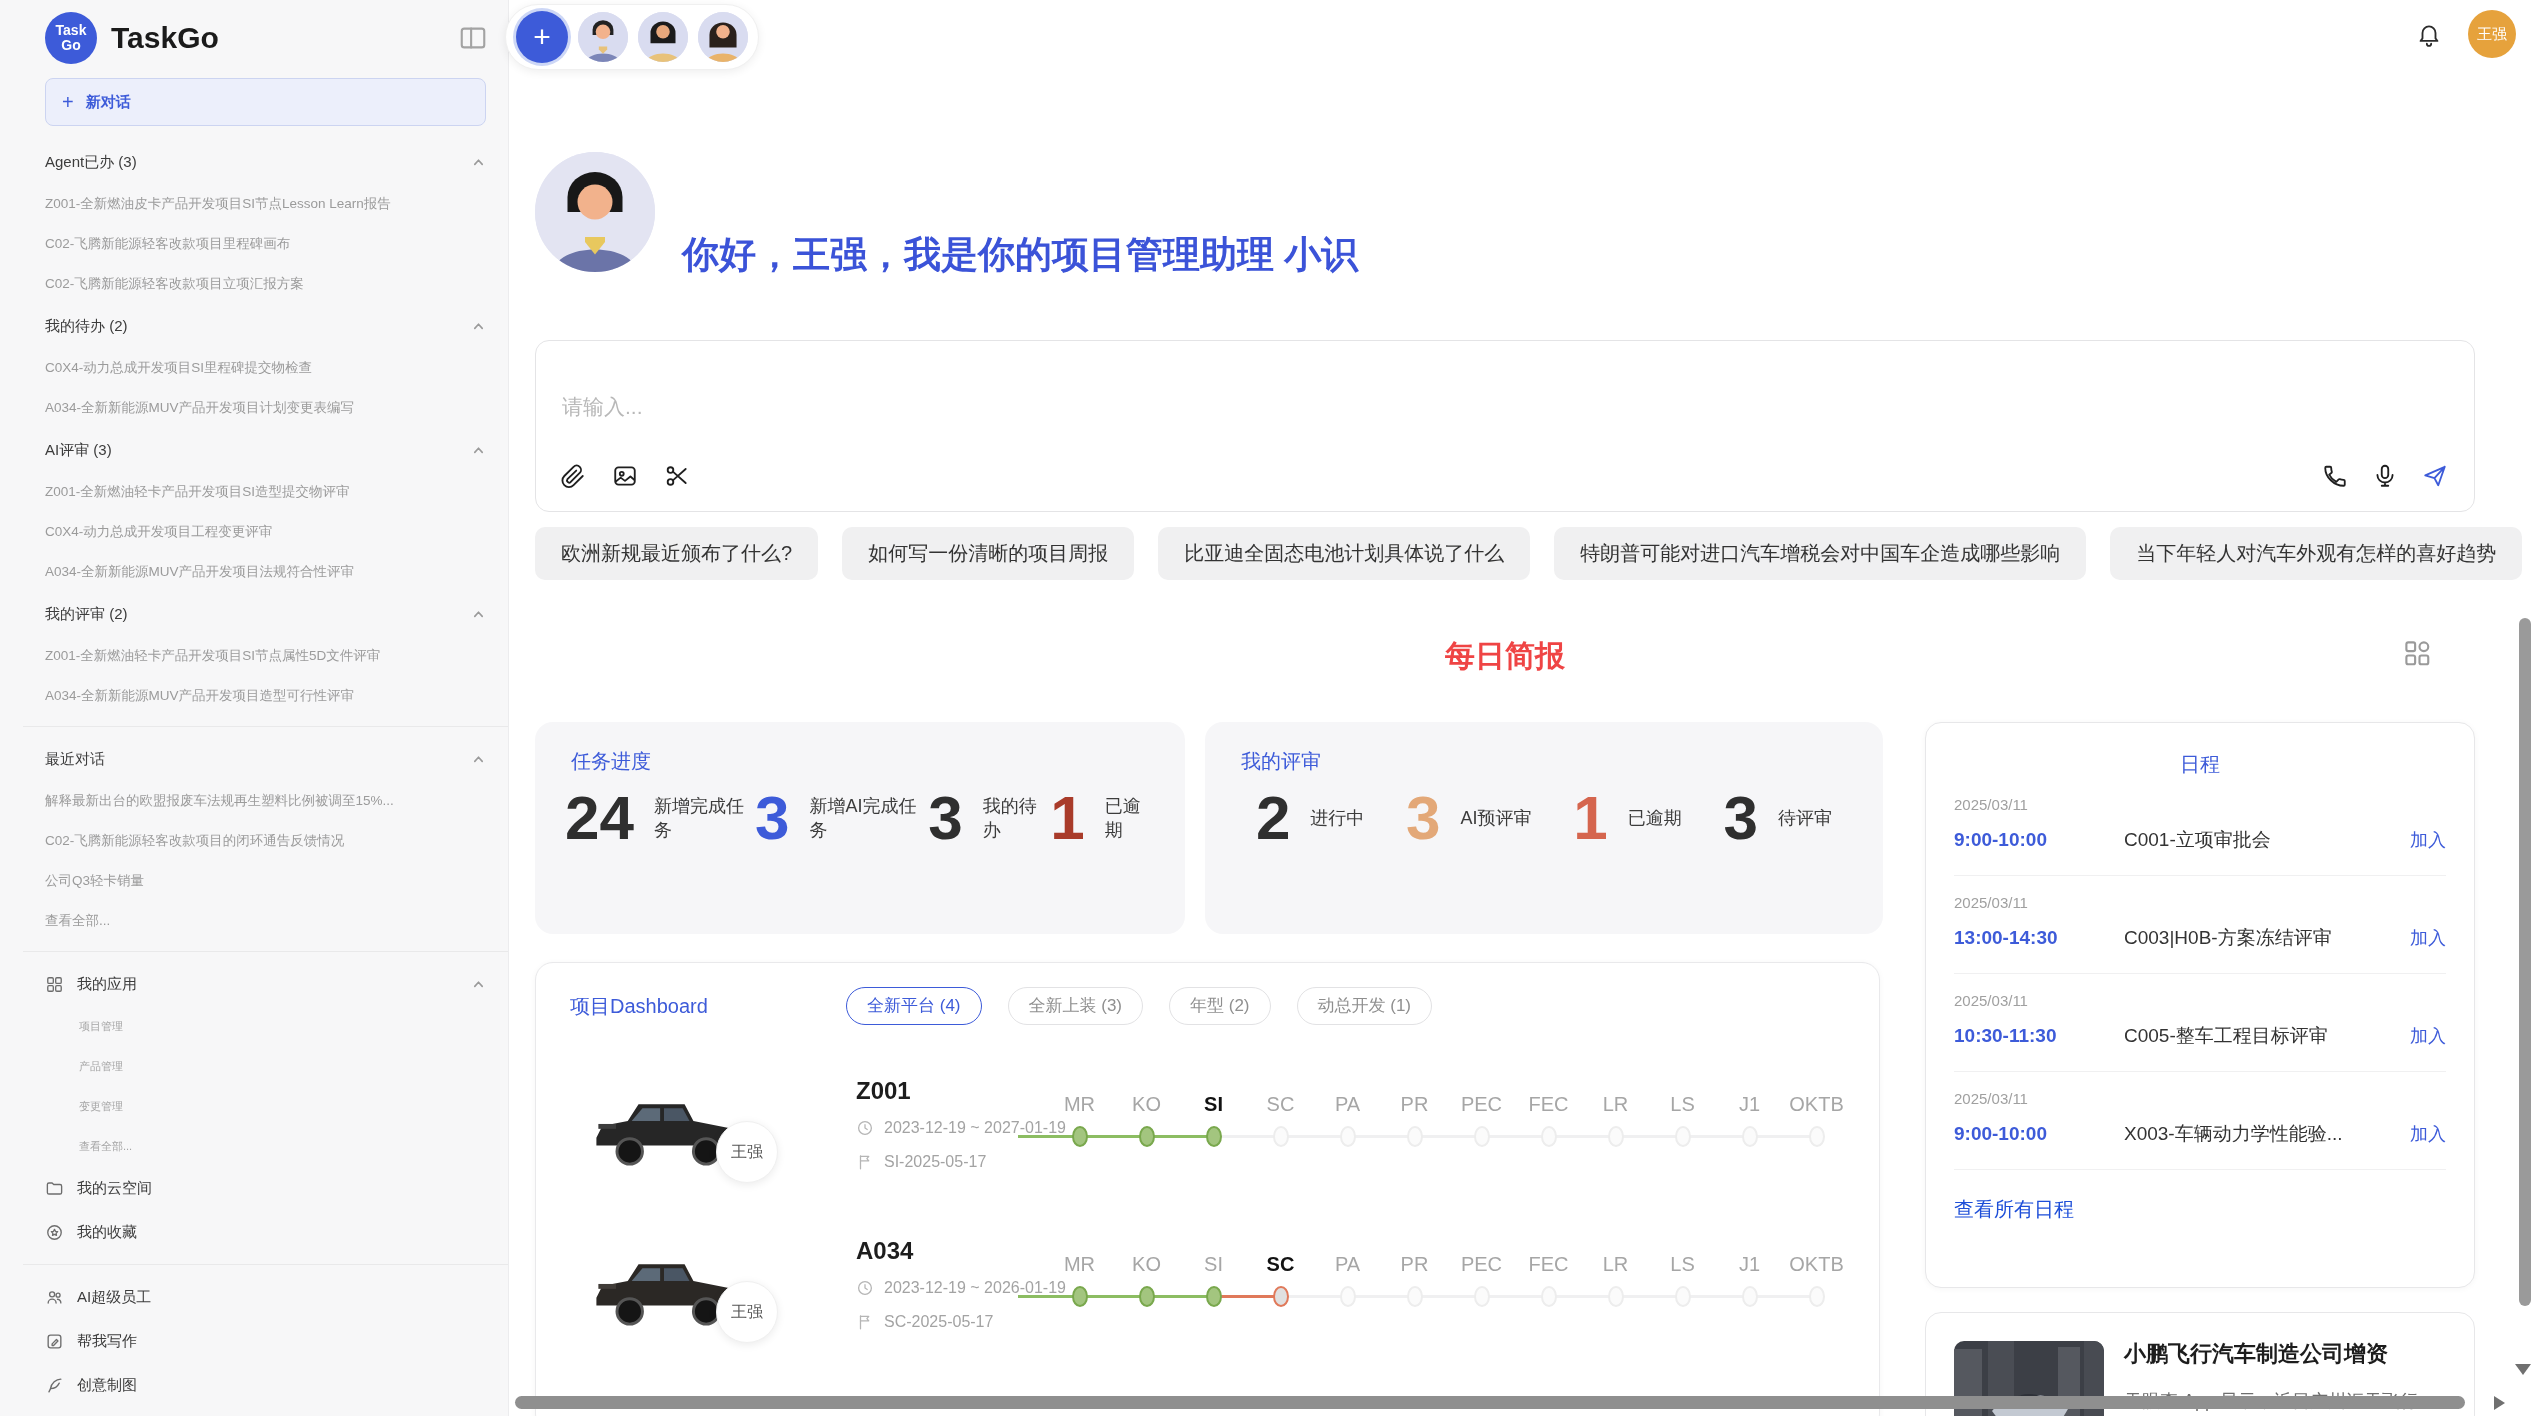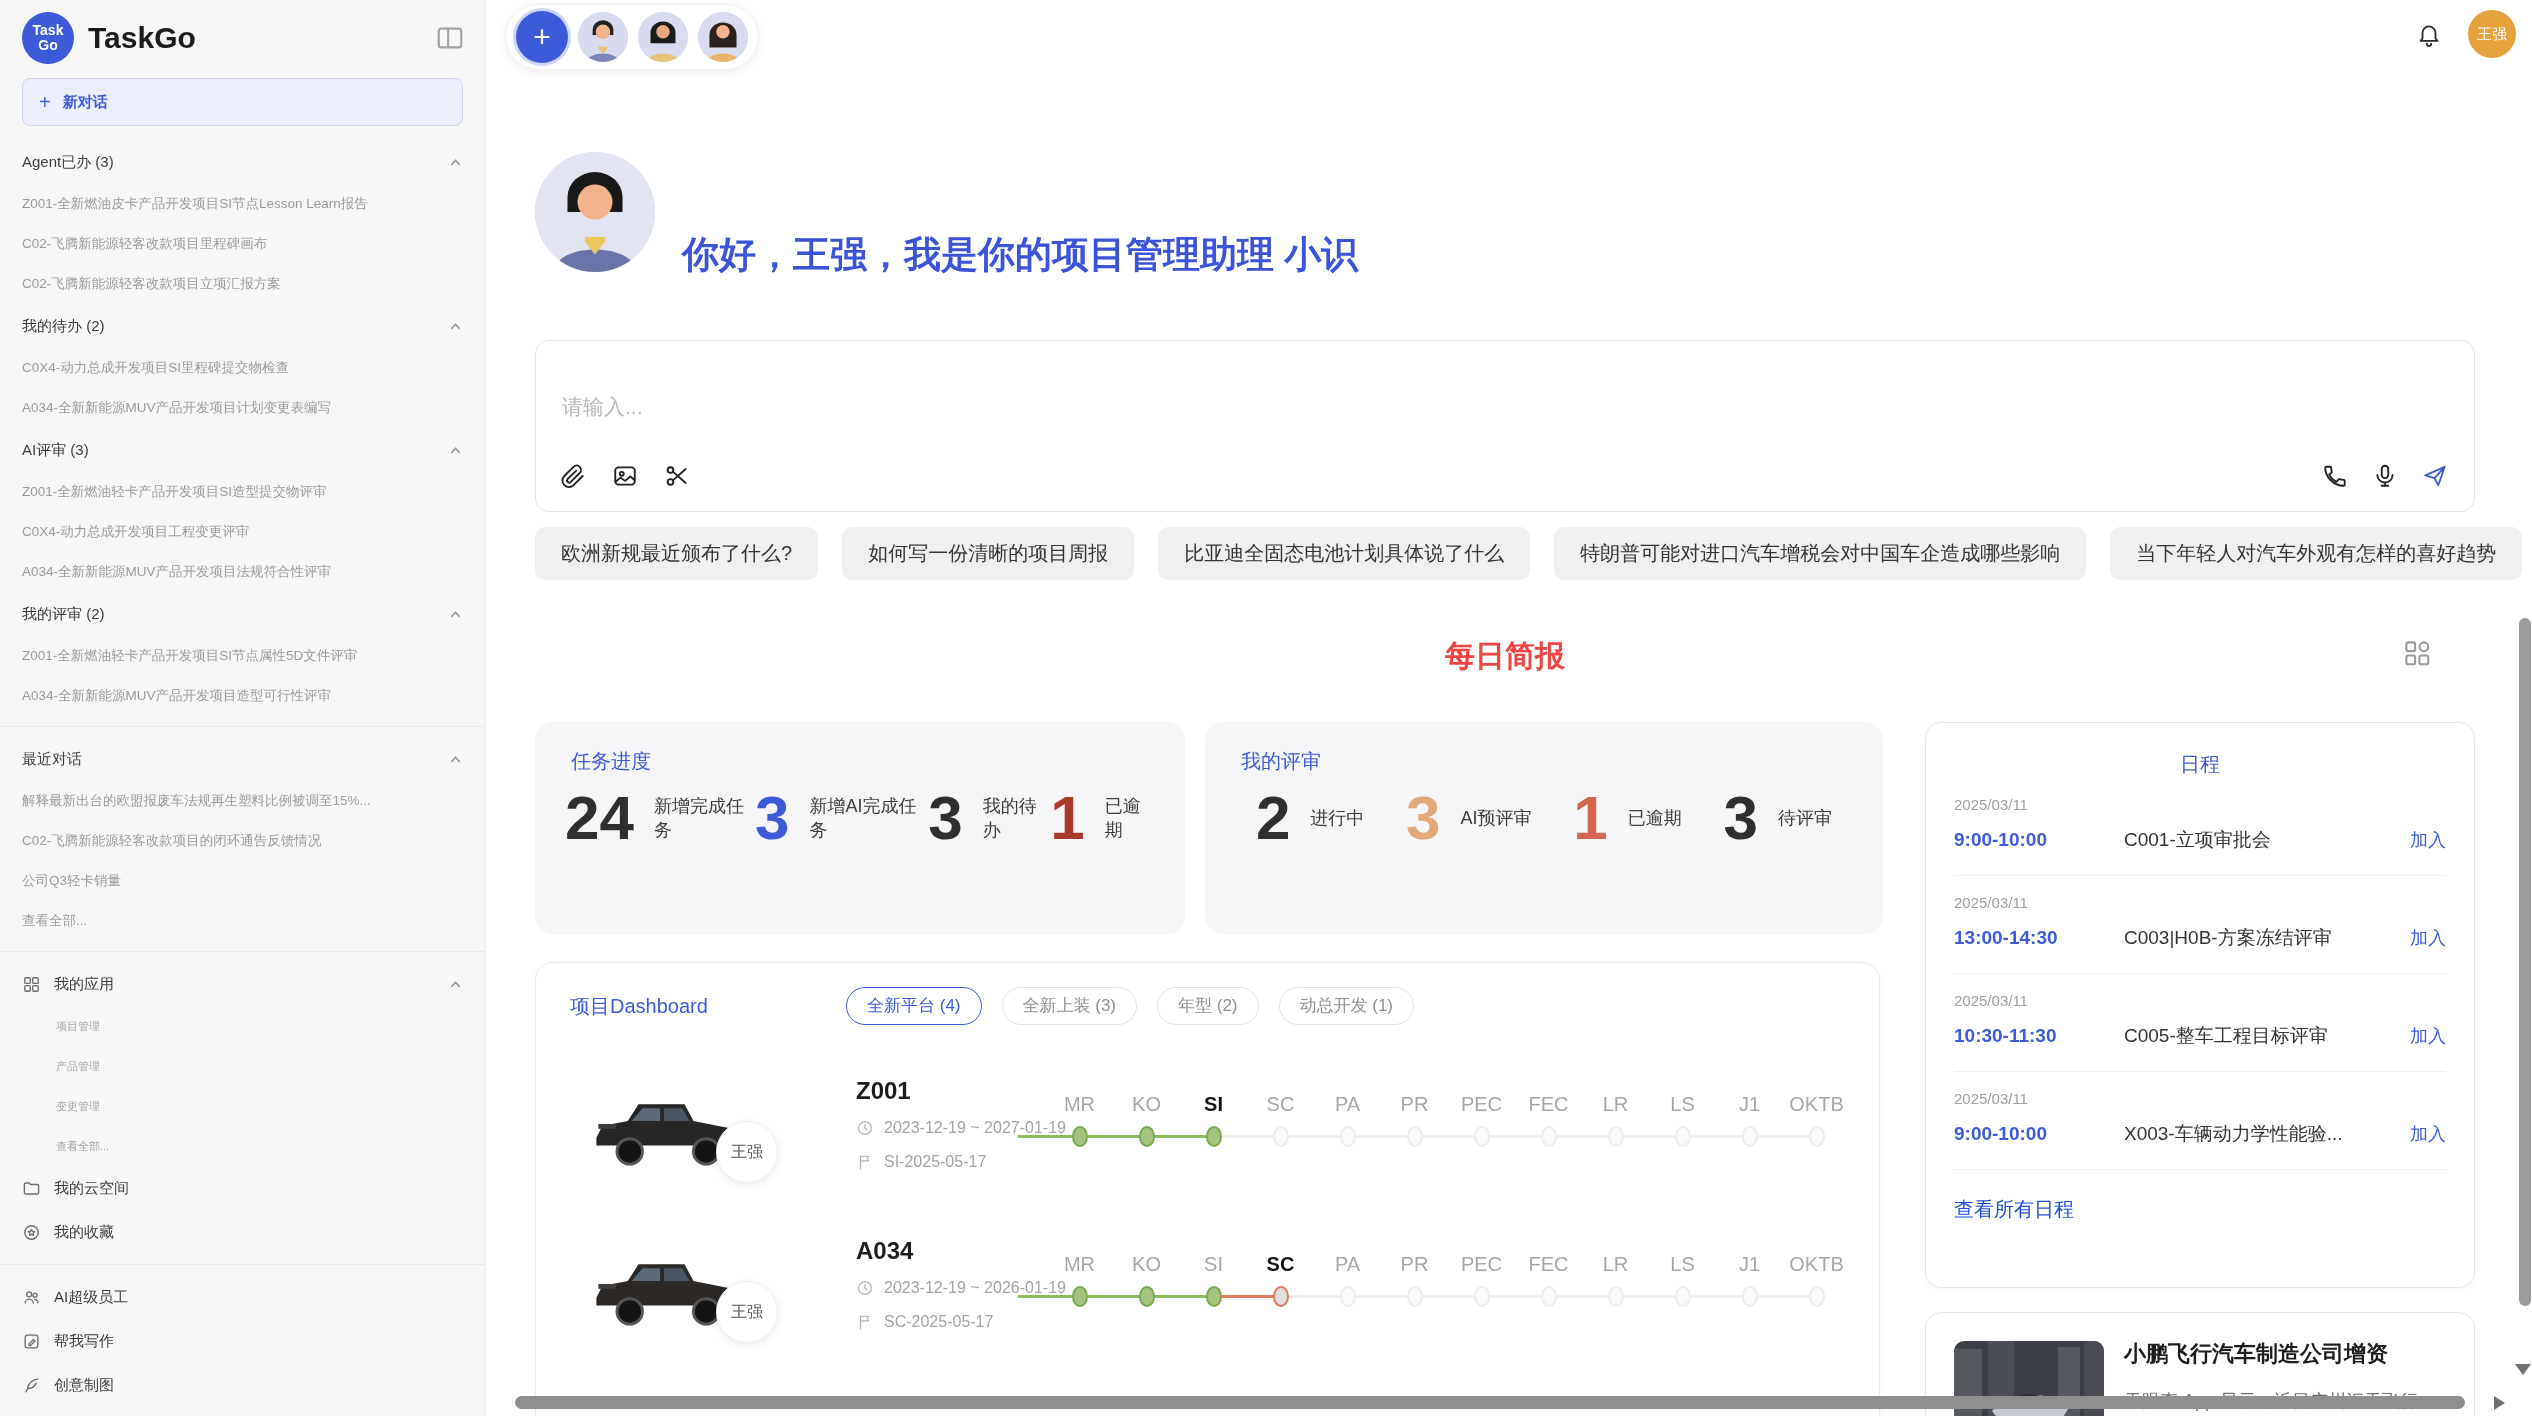--- a/index.html
+++ b/index.html
@@ -1,21 +1,21 @@
 <!DOCTYPE html>
 <html><head>
 <meta charset="utf-8">
 <style>
   html,body{margin:0;padding:0;background:#fff;}
   .screen{position:relative;width:2532px;height:1416px;background:#ffffff;overflow:hidden;
           font-family:"Liberation Sans","DejaVu Sans",sans-serif;color:#333;}
   .ic{stroke:currentColor;fill:none;stroke-width:1.7;stroke-linecap:round;stroke-linejoin:round;}
 
   
-  .sidebar{position:absolute;left:0;top:0;bottom:0;width:485px;background:#f7f7f8;border-right:1px solid #ececee;overflow:hidden;}
+  .sidebar{position:absolute;left:0;top:0;bottom:0;width:485px;background:#f7f7f8;border-right:1px solid #ececee;overflow:hidden;padding-left:23px;}
   .s-head{display:flex;align-items:center;gap:14px;padding:12px 20px 6px 22px;}
   .logo{width:52px;height:52px;border-radius:50%;background:#3d5bd9;color:#fff;display:flex;flex-direction:column;
         align-items:center;justify-content:center;font-size:14px;line-height:15px;font-weight:700;}
   .app-title{font-size:30px;font-weight:700;color:#1b1b1b;flex:1;}
   .collapse-btn{color:#a3a3a3;width:30px;height:30px;}
   .new-chat{margin:8px 22px 14px;height:46px;border:1px solid #ccd4f1;background:#eceffb;border-radius:8px;
             display:flex;align-items:center;gap:12px;padding:0 16px;color:#3d5bd9;font-size:15px;font-weight:700;cursor:pointer;}
   .new-chat .plus{font-size:20px;font-weight:400;}
   .sec-h{display:flex;align-items:center;justify-content:space-between;padding:0 22px;height:44px;font-size:15px;color:#3c3c3c;}
   .sec-h .chev{color:#9a9a9a;width:15px;height:15px;}
@@ -63,21 +63,21 @@
   .stat-row{position:absolute;left:30px;right:30px;top:64px;display:flex;justify-content:space-around;}
   .stat{display:flex;flex-direction:row;align-items:center;gap:20px;}
   .stat .num{font-size:62px;font-weight:600;line-height:64px;}
   .stat .lbl{font-size:18px;color:#3c3c3c;}
 
   
   .dash-card{position:absolute;left:535px;top:962px;width:1345px;height:470px;border:1px solid #e9e9eb;border-radius:18px;background:#fff;
              box-shadow:0 1px 6px rgba(0,0,0,.04);box-sizing:border-box;}
   .dash-head{position:absolute;left:34px;top:24px;display:flex;align-items:center;}
   .dash-title{font-size:20px;color:#3d5bd9;width:276px;}
-  .f-chips{display:flex;gap:20px;}
+  .f-chips{display:flex;gap:26px;}
   .f-chip{height:38px;line-height:36px;padding:0 20px;border:1px solid #e2e2e4;border-radius:19px;font-size:17px;color:#8f8f8f;background:#fff;box-sizing:border-box;cursor:pointer;}
   .f-chip.active{border:1.5px solid #3d5bd9;color:#3d5bd9;}
   .proj-row{position:absolute;left:0;right:0;height:160px;}
   .proj-row.r1{top:100px;} .proj-row.r2{top:260px;}
   .car{position:absolute;left:50px;top:10px;width:158px;height:98px;}
   .owner-badge{position:absolute;left:180px;top:58px;width:60px;height:60px;border-radius:50%;background:#fff;border:1px solid #f0f0f0;
                box-shadow:0 2px 8px rgba(0,0,0,.08);display:flex;align-items:center;justify-content:center;font-size:16px;color:#555;}
   .p-name{position:absolute;left:320px;top:14px;font-size:24px;font-weight:700;color:#1d1d1d;}
   .p-meta{position:absolute;left:320px;display:flex;align-items:center;gap:10px;font-size:16px;color:#a3a3a3;}
   .p-meta .ic{width:18px;height:18px;color:#b5b5b5;}

